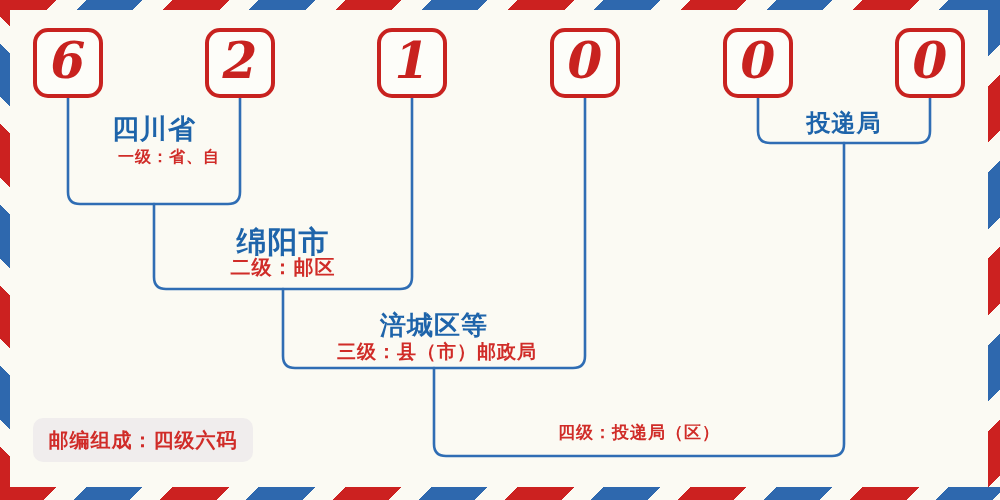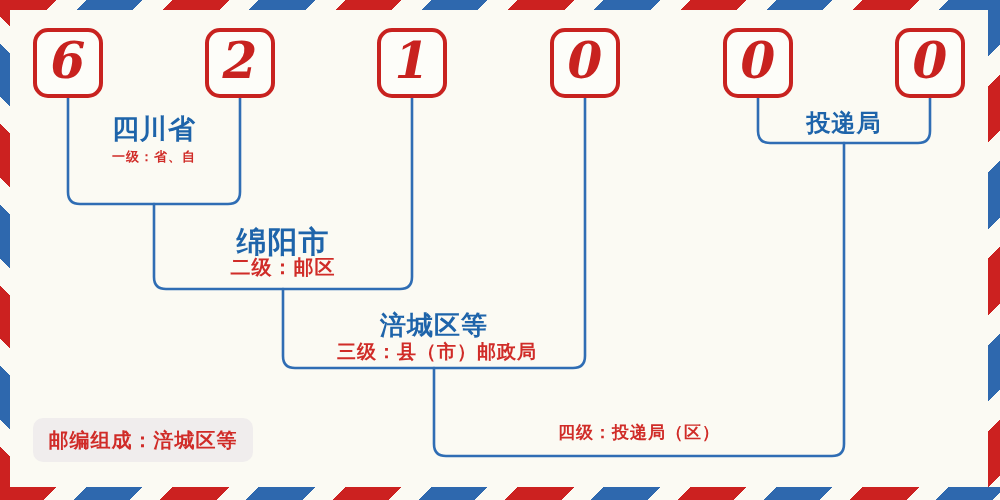--- a/index.html
+++ b/index.html
@@ -72,31 +72,31 @@
     <span class="digit">0</span>
   </div>
   <div class="digit-box" style="left:723px">
     <span class="digit">0</span>
   </div>
   <div class="digit-box" style="left:895px">
     <span class="digit">0</span>
   </div>
 
   <div class="lvl-name" style="left:154px;top:111px;font-size:27px">四川省</div>
-  <div class="lvl-desc" style="left:154px;top:144px;font-size:13px;line-height:25px">
+  <div class="lvl-desc" style="left:169px;top:144px;font-size:16px;line-height:25px">
     <span>一级：省、自</span><br>
   </div>
 
   <div class="lvl-name" style="left:283px;top:222px;font-size:30px">绵阳市</div>
   <div class="lvl-desc" style="left:283px;top:254px;font-size:20px">二级：邮区</div>
 
   <div class="lvl-name" style="left:434px;top:308px;font-size:26px">涪城区等</div>
   <div class="lvl-desc" style="left:437px;top:339px;font-size:19px">三级：县（市）邮政局</div>
 
   <div class="lvl-desc" style="left:639px;top:421px;font-size:17px">四级：投递局（区）</div>
 
   <div class="lvl-name" style="left:844px;top:107px;font-size:24px">投递局</div>
 
   <div class="badge">
-    <span>邮编组成：涪城区等</span>
+    <span>邮编组成：四级六码</span>
   </div>
 
 </div>
 
 </body></html>

